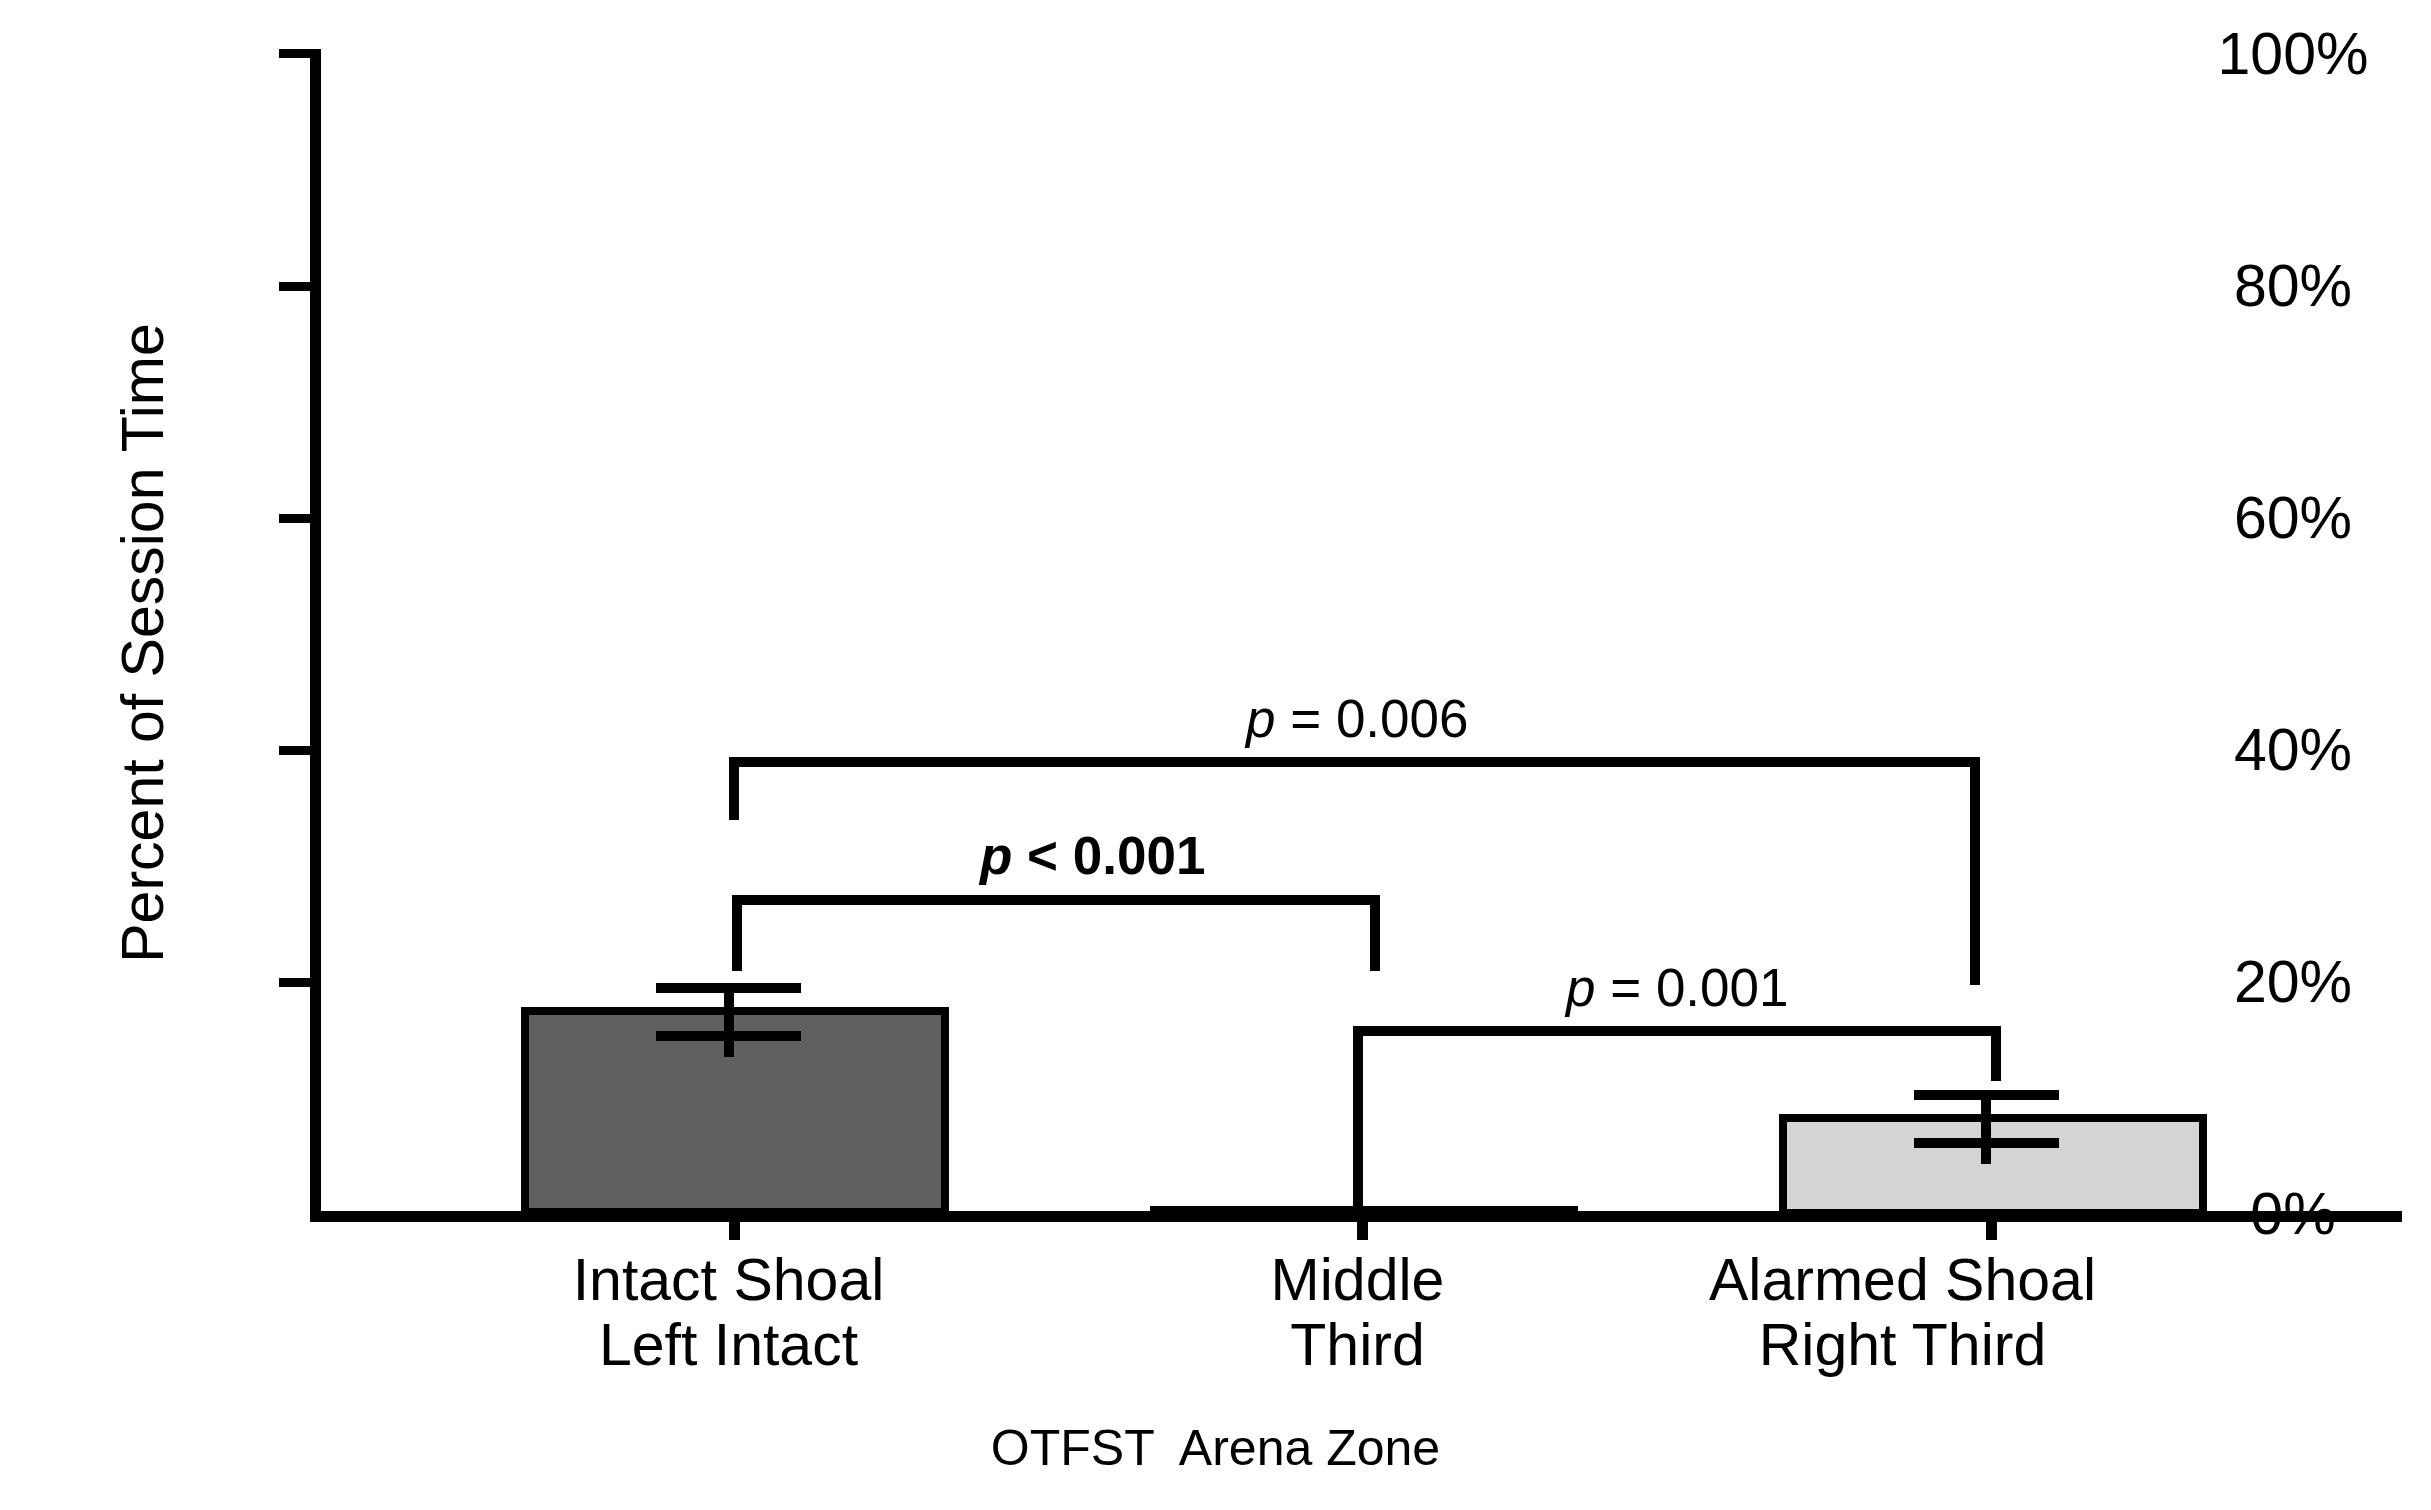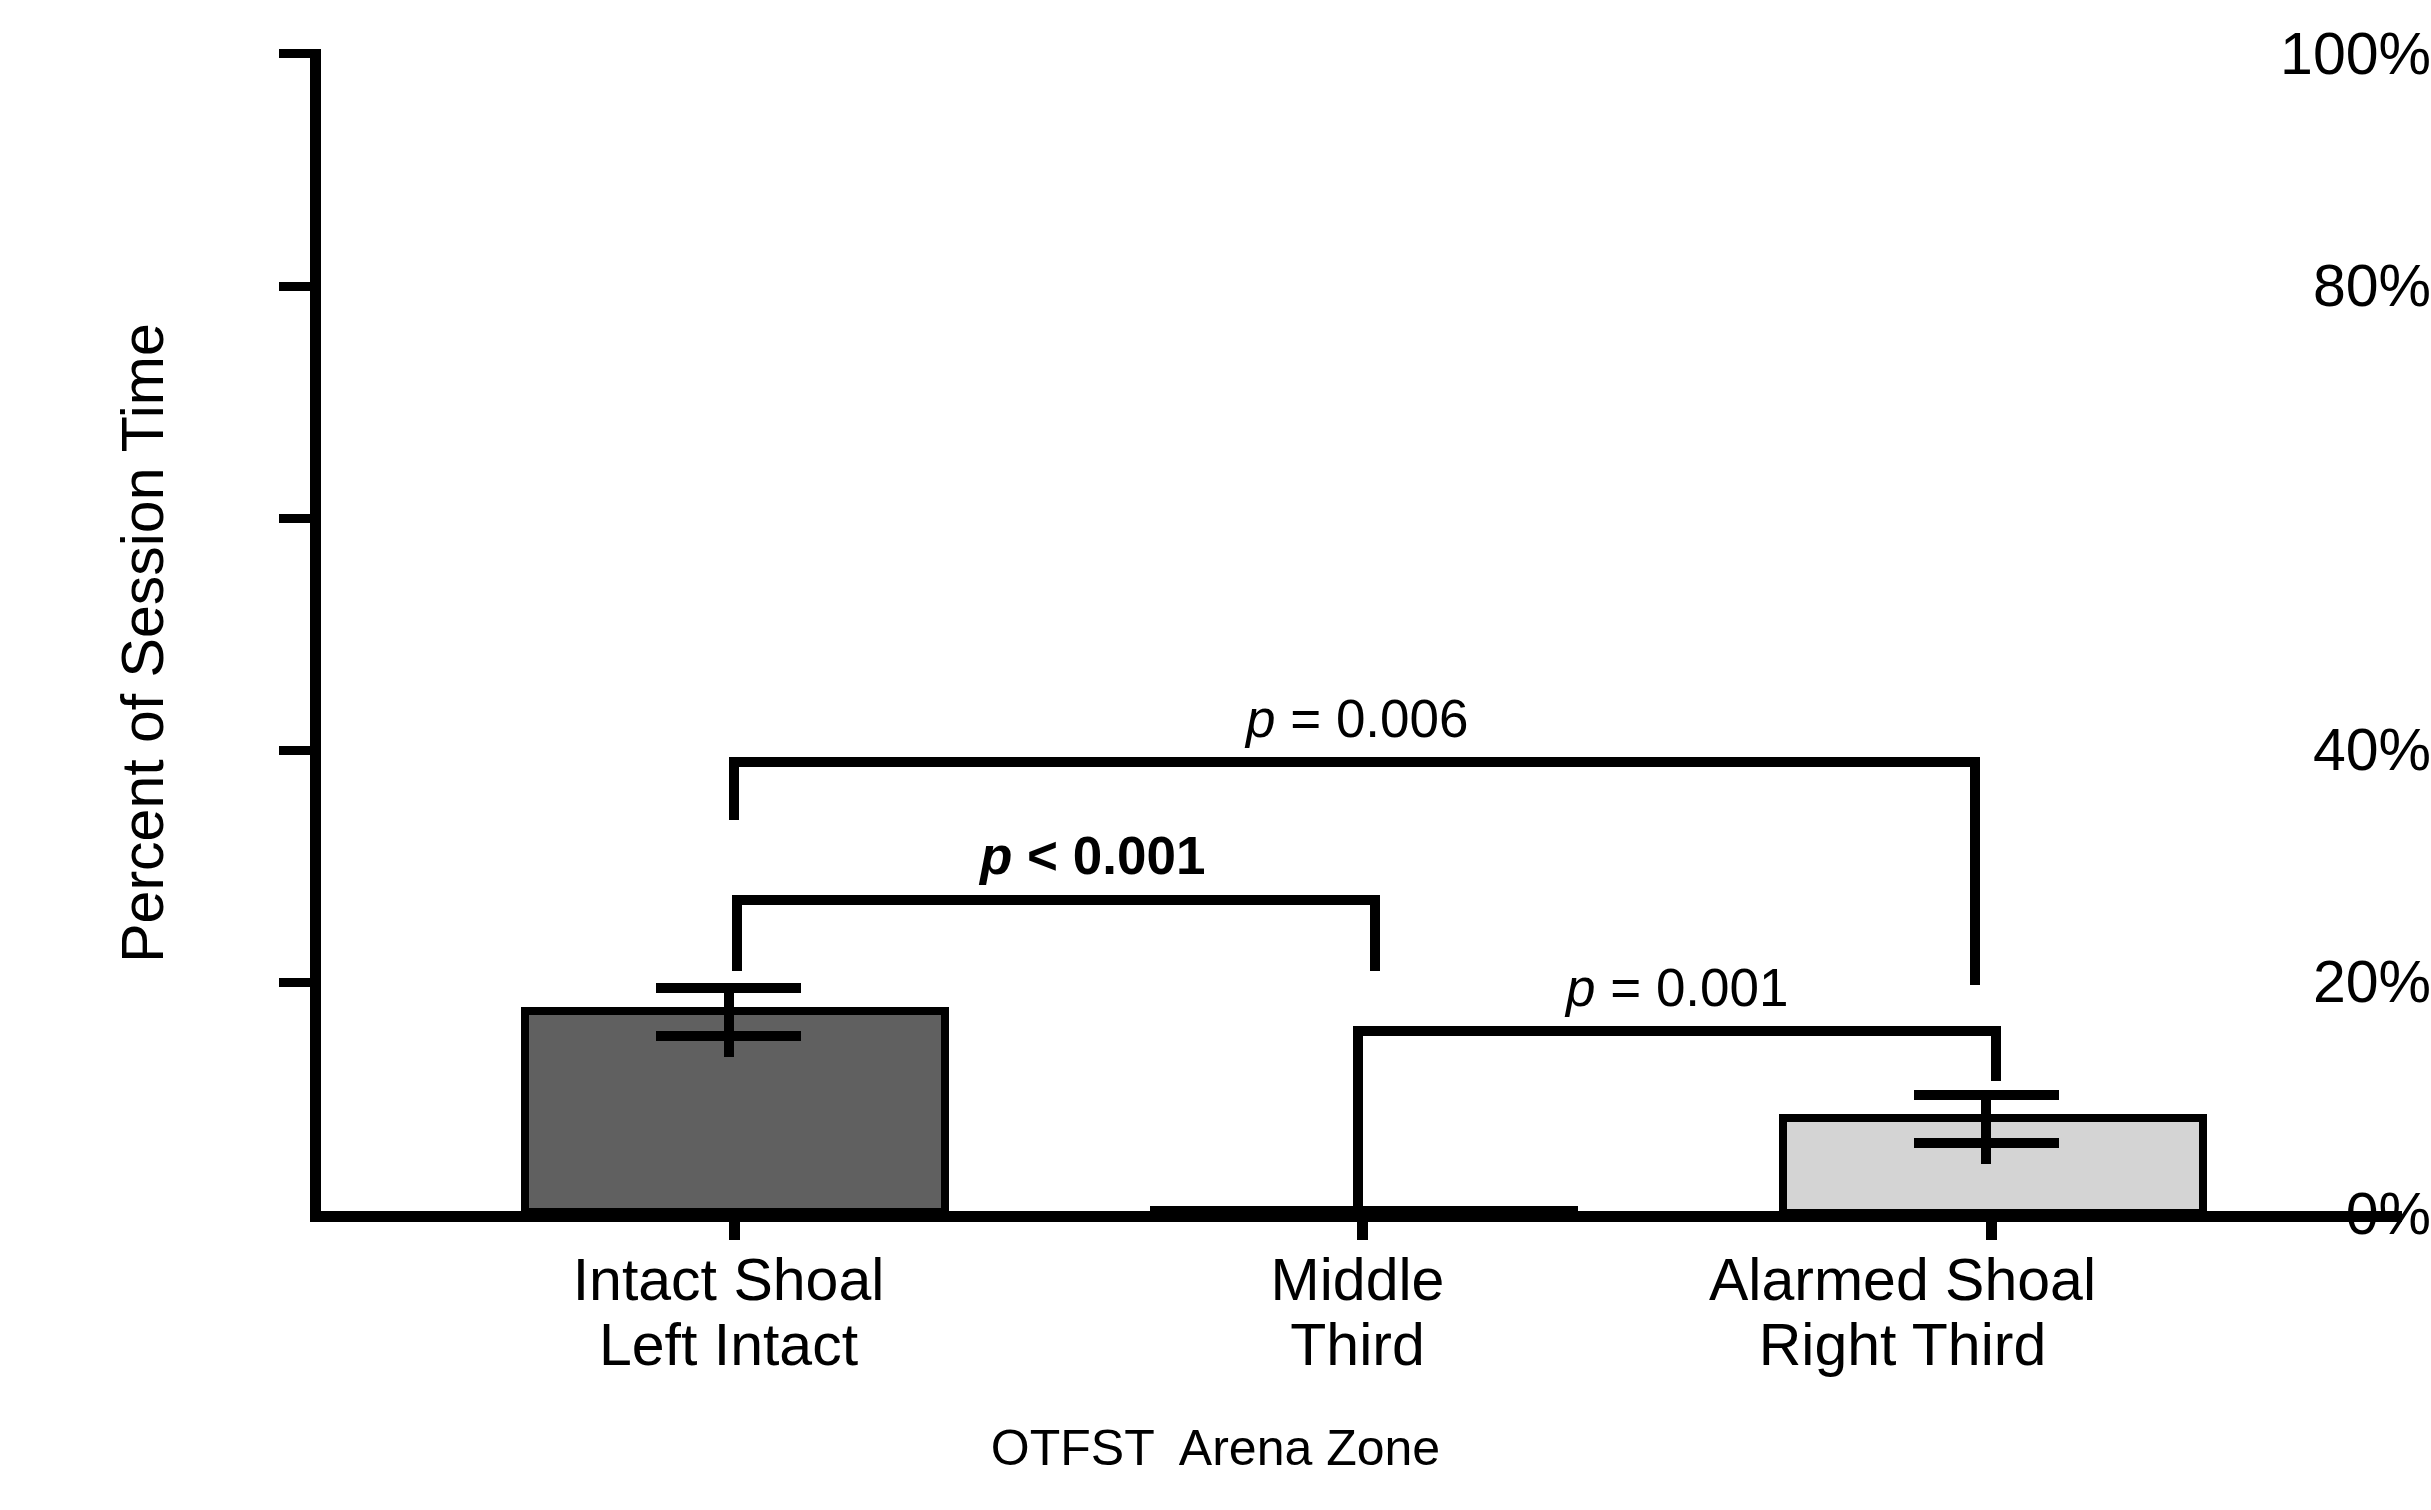--- a/index.html
+++ b/index.html
@@ -12,21 +12,21 @@
     position:absolute;
     left:-285px; top:609px;
     width:856px; text-align:center;
     transform:rotate(-90deg);
     transform-origin:center center;
     font-size:59px; letter-spacing:0px; white-space:nowrap;
   }
 
   
   .ytick{
-    position:absolute; right:0; width:276px; text-align:right;
+    position:absolute; right:0; width:276px; text-align:center;
     font-size:59px; line-height:59px;
   }
 
   
   .axis-v{position:absolute;background:#000;}
   .axis-h{position:absolute;background:#000;}
   .tickmark{position:absolute;background:#000;height:8.6px;width:32px;}
 
   
   .bar{position:absolute;box-sizing:border-box;border:8.6px solid #000;}
@@ -53,20 +53,21 @@
 </style>
 </head>
 <body>
 
 <div id="root">
 
   <div class="ylabel">Percent of Session Time</div>
 
   <div class="ytick" style="top:25px;">100%</div>
   <div class="ytick" style="top:257px;">80%</div>
+  <div class="ytick" style="top:489px;">60%</div>
   <div class="ytick" style="top:721px;">40%</div>
   <div class="ytick" style="top:953px;">20%</div>
   <div class="ytick" style="top:1185px;">0%</div>
 
   <div class="axis-v" style="left:310px;top:49px;width:10.5px;height:1172px;"></div>
   <div class="tickmark" style="left:279px;top:49px;"></div>
   <div class="tickmark" style="left:279px;top:282px;"></div>
   <div class="tickmark" style="left:279px;top:514px;"></div>
   <div class="tickmark" style="left:279px;top:746px;"></div>
   <div class="tickmark" style="left:279px;top:978px;"></div>

